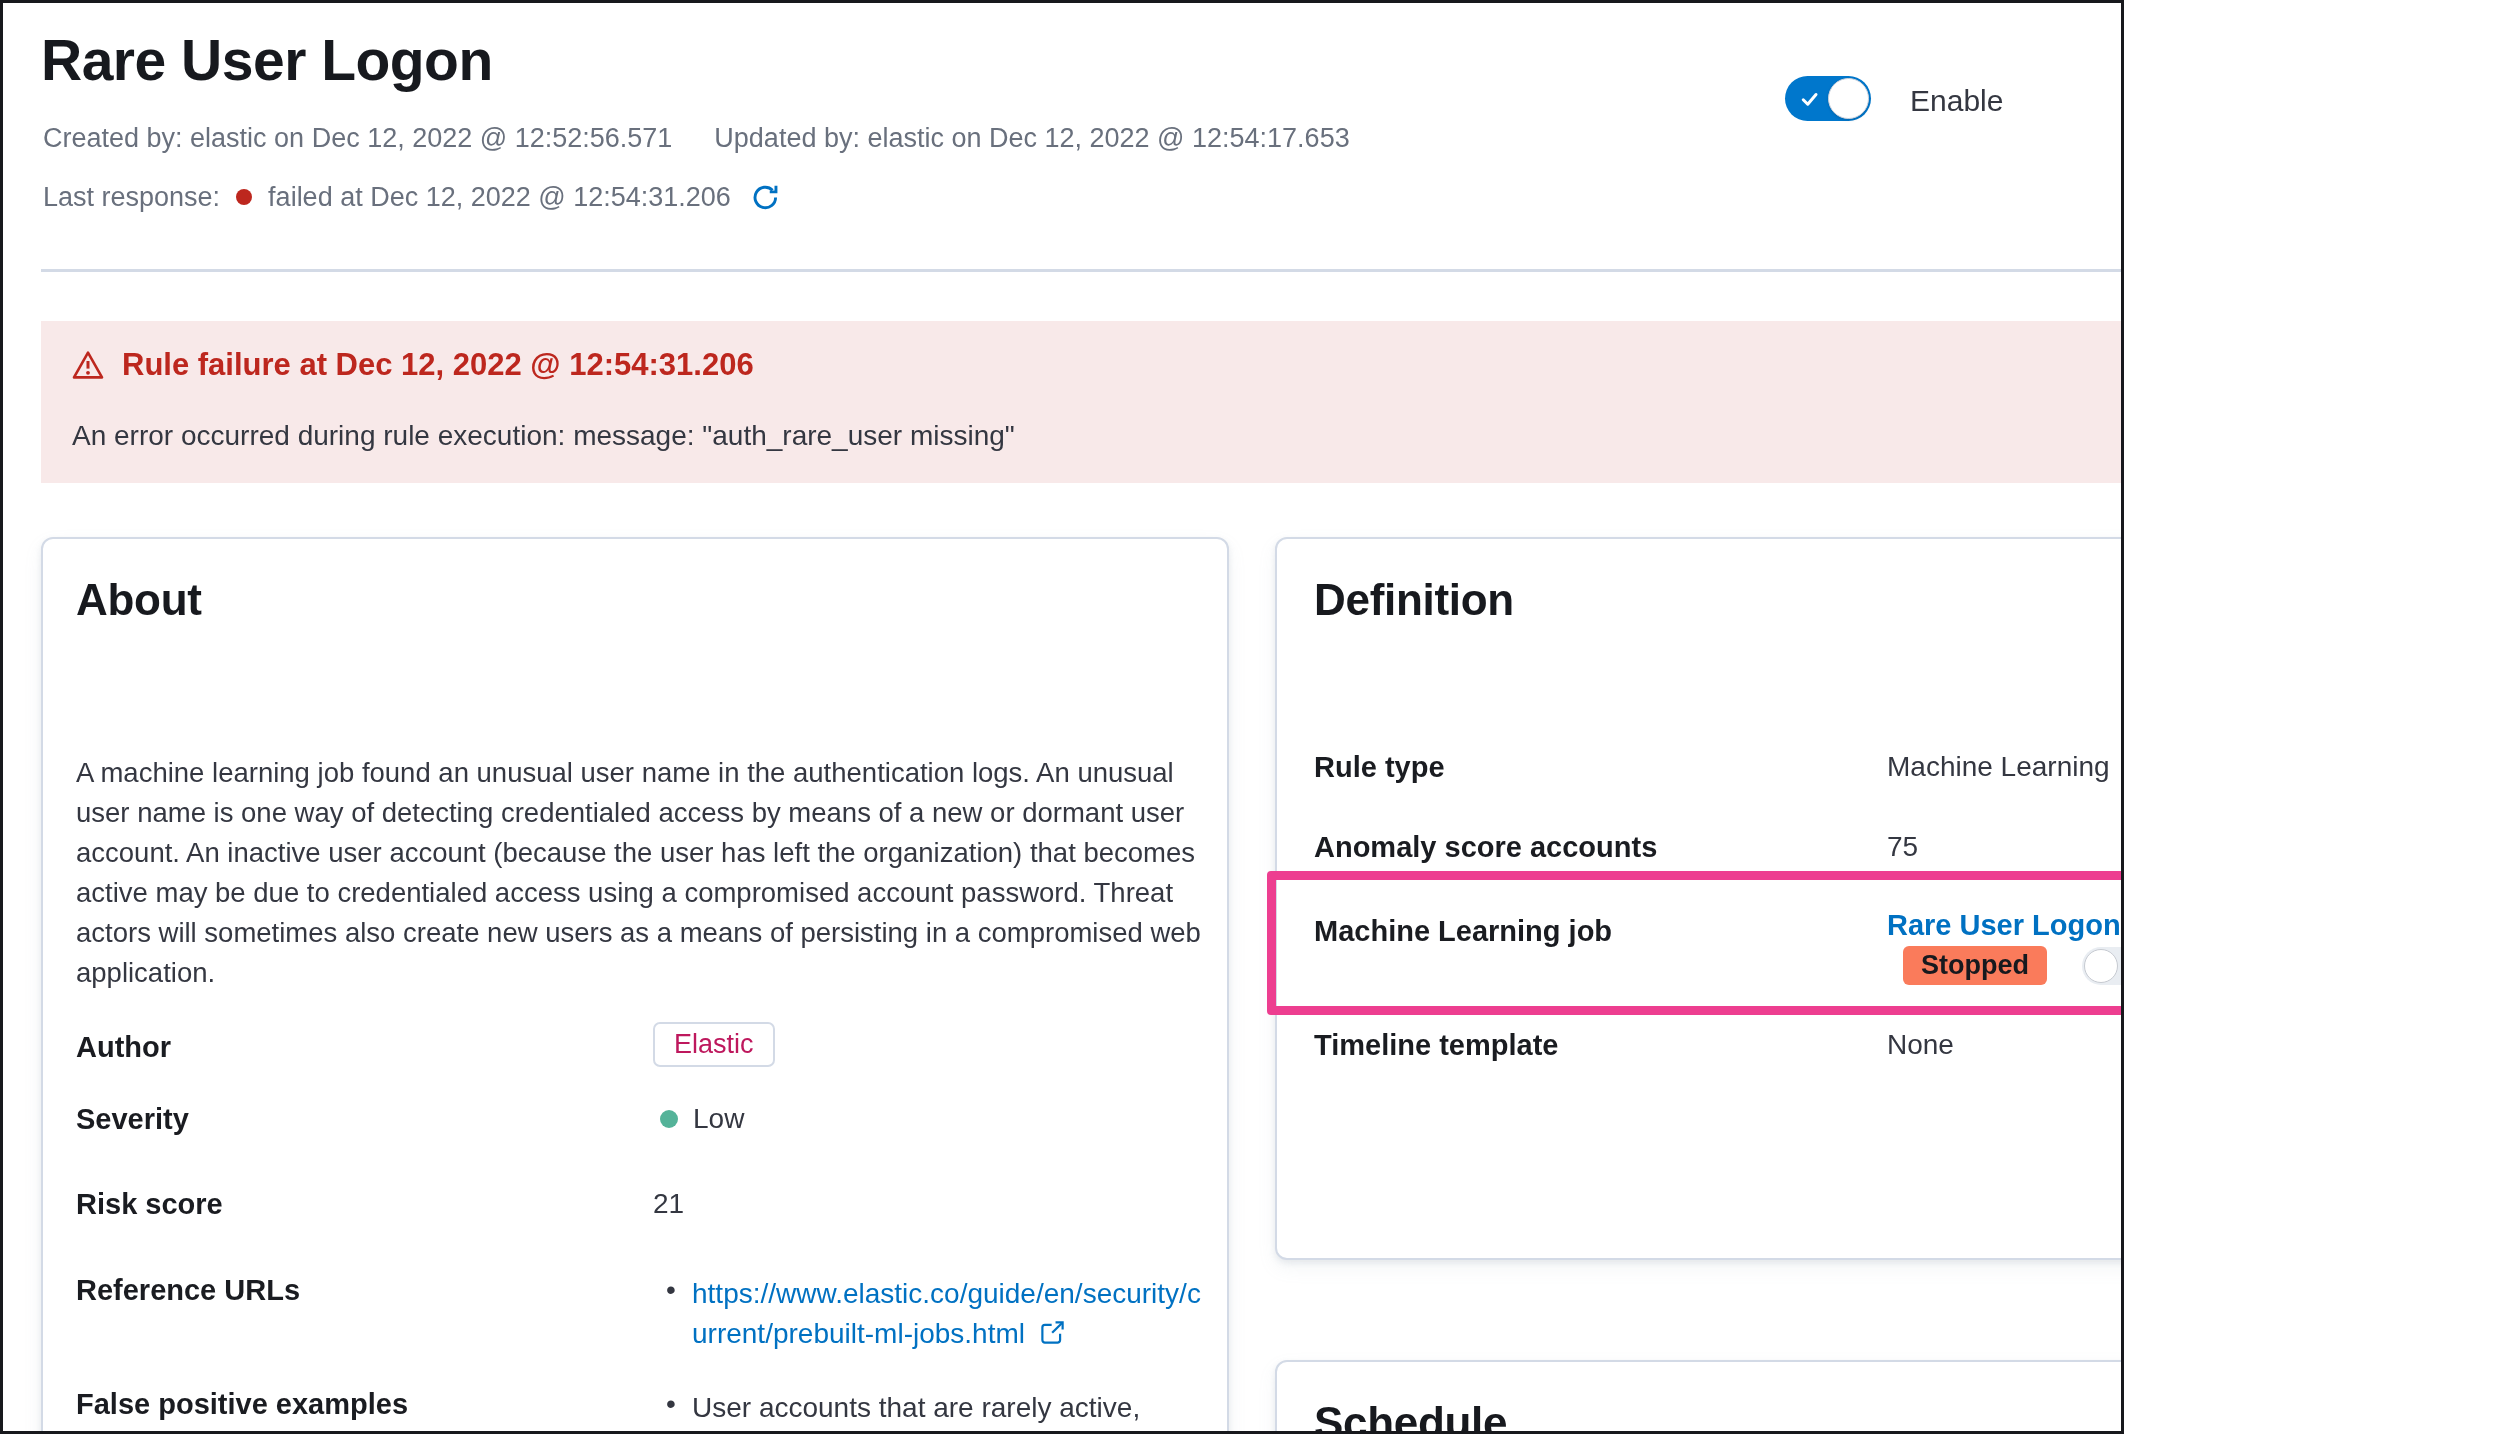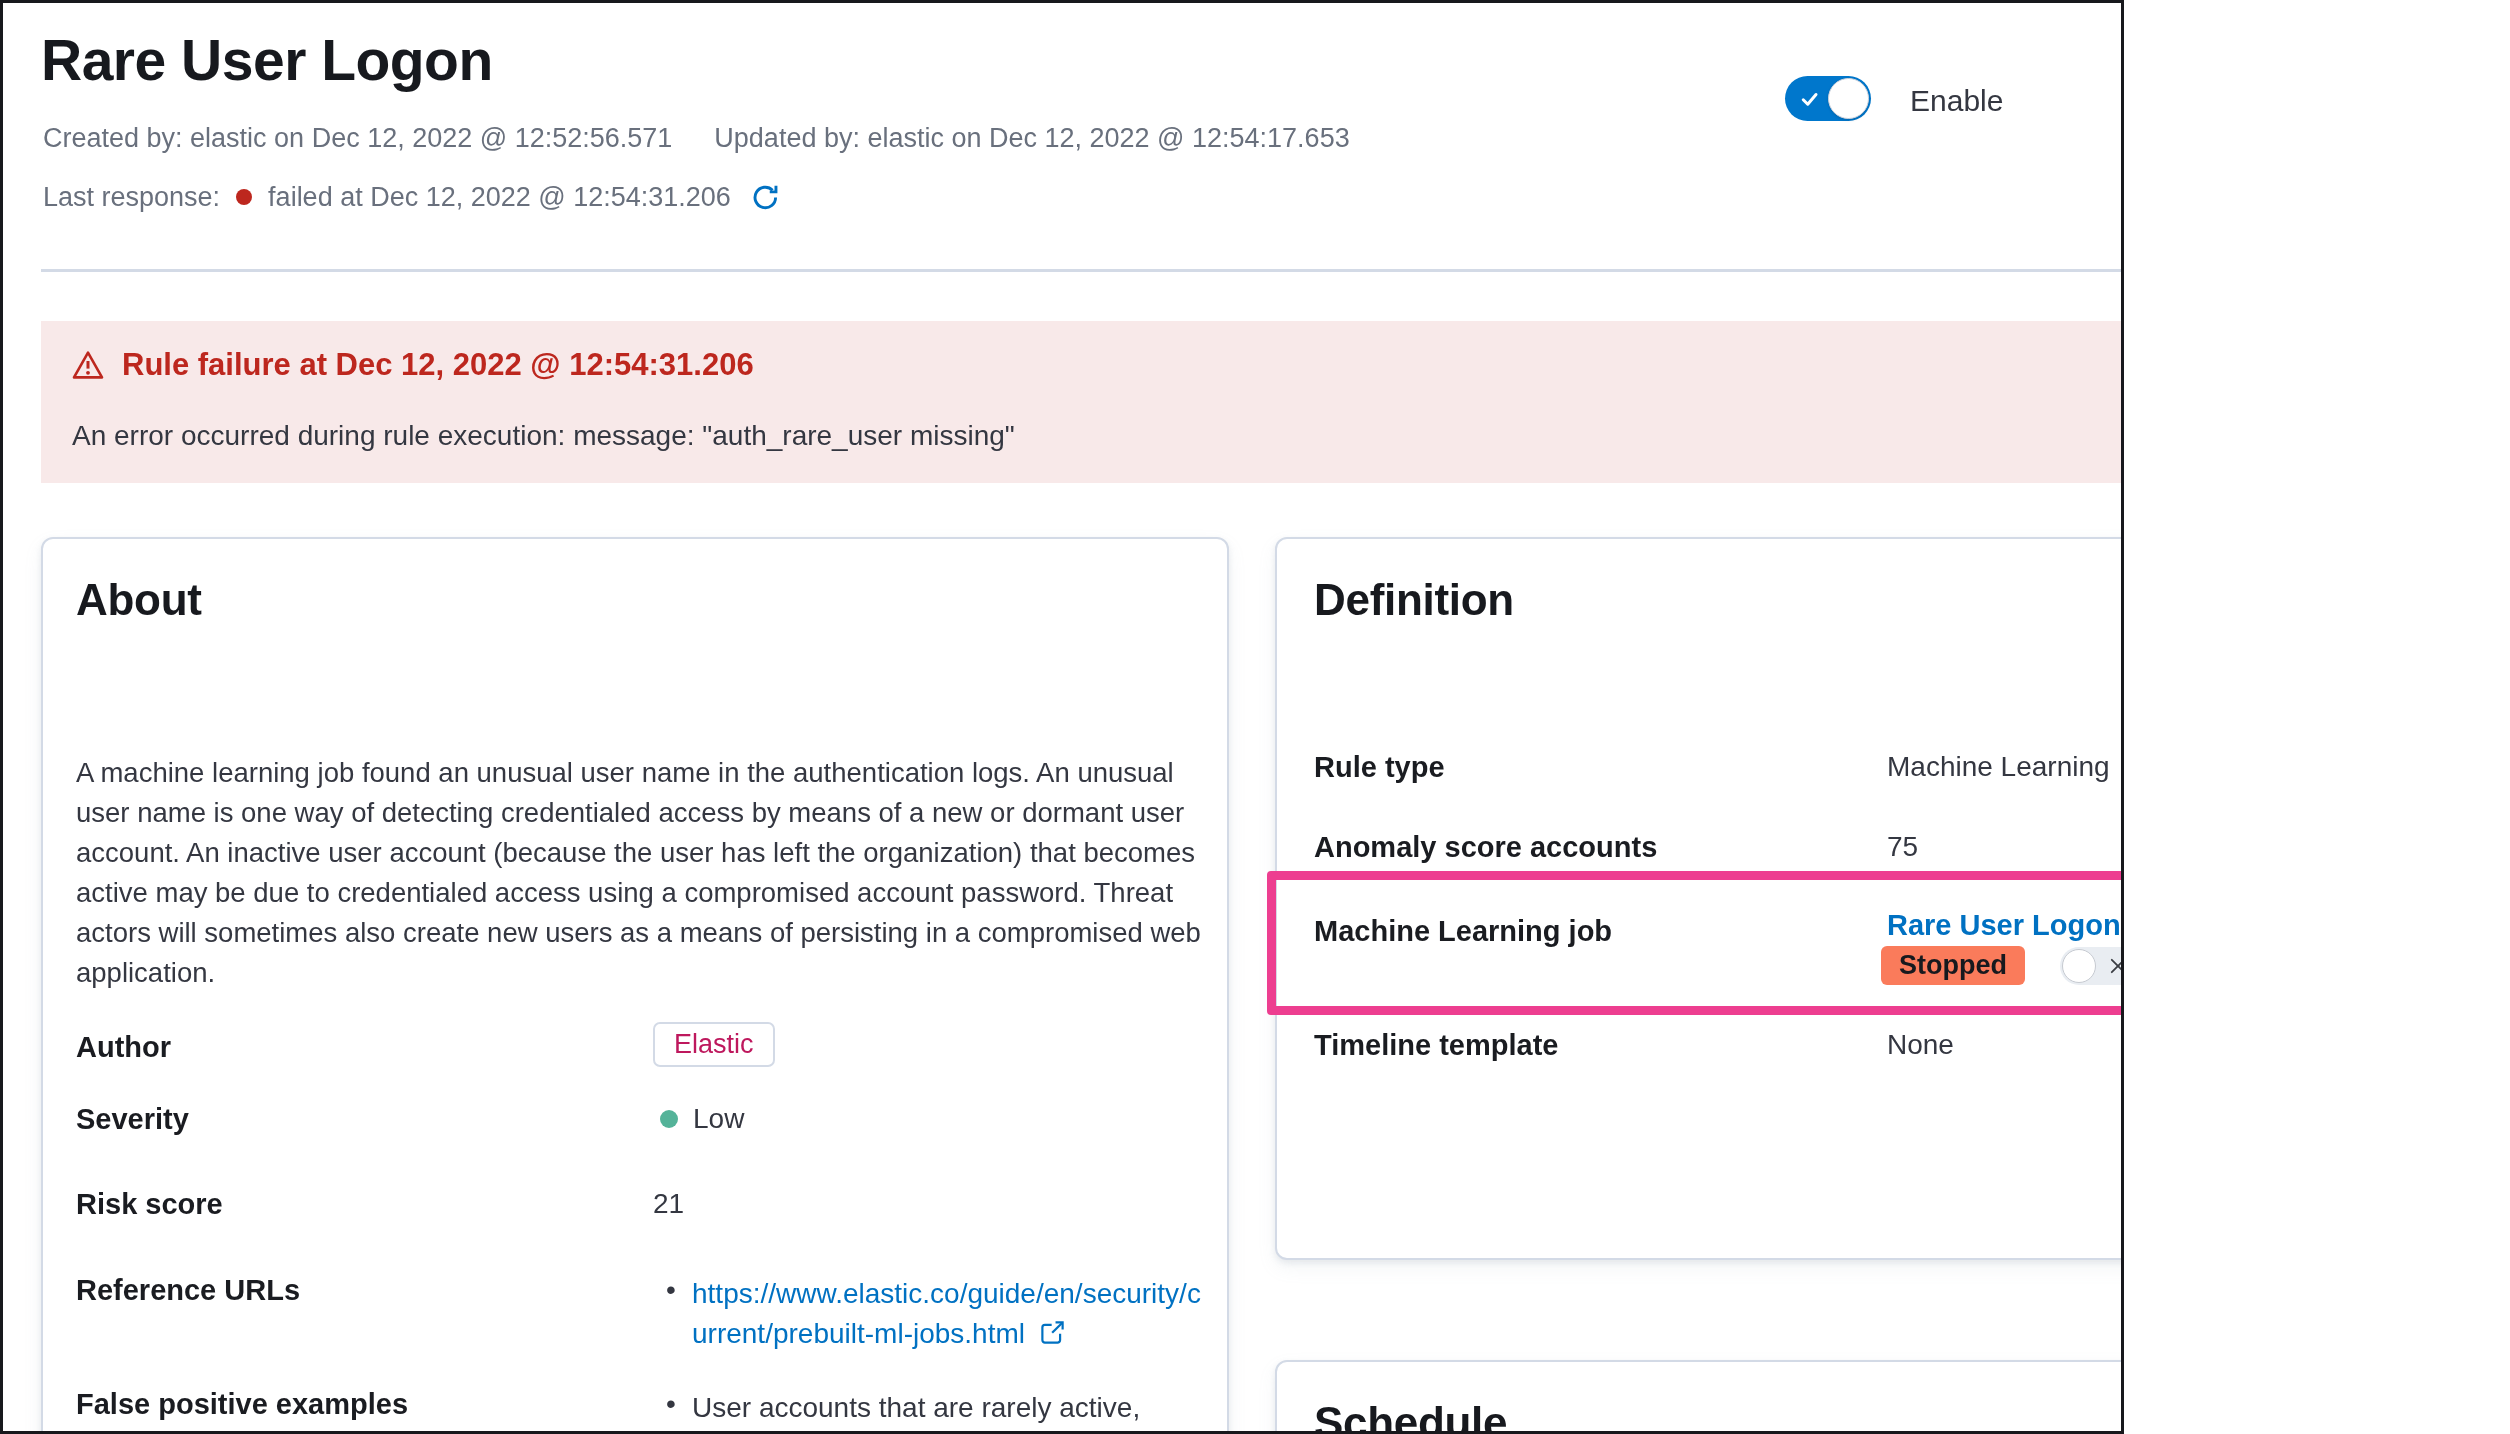--- a/index.html
+++ b/index.html
@@ -127,21 +127,21 @@
   .bullet { width: 26px; font-size: 28px; color: #343741; flex: none; padding-top: 0; }
   .ref-link {
     display: inline; width: 520px; word-break: break-all;
     font-size: 28px; line-height: 40px; color: #0071c2; text-decoration: none; cursor: pointer;
   }
   .ref-text-wrap { width: 520px; }
   .fp-text { width: 512px; font-size: 28px; line-height: 40px; color: #343741; }
 
   .ml-link-row { display: flex; align-items: center; gap: 12px; cursor: pointer; }
   .ml-link { font-size: 29px; font-weight: 600; color: #0071c2; text-decoration: none; }
-  .ml-status-row { position: absolute; left: 604px; top: 37px; display: flex; align-items: center; justify-content: flex-end; }
+  .ml-status-row { position: absolute; left: 626px; top: 37px; display: flex; align-items: center; justify-content: flex-end; }
   .stopped-badge {
     display: inline-block; padding: 4px 18px;
     background: #fa7b5b; border-radius: 6px;
     font-size: 27px; font-weight: 600; color: #17191e;
   }
   .toggle-off {
     position: relative; margin-left: 35px;
     width: 78px; height: 38px; border-radius: 19px;
     background: #e9edf2; cursor: pointer; flex: none;
   }

